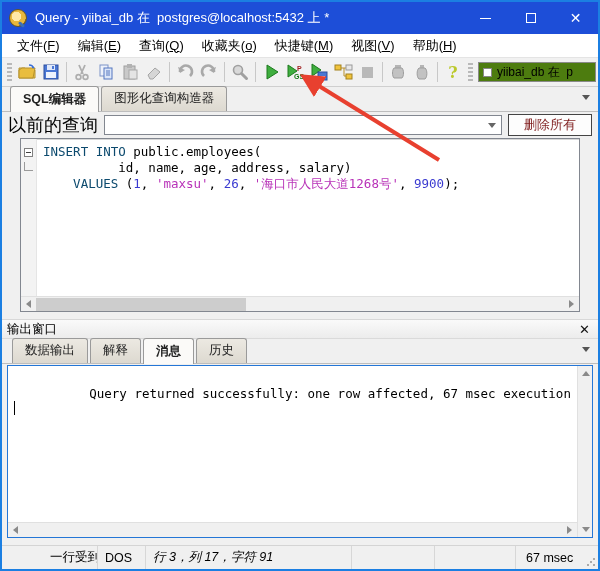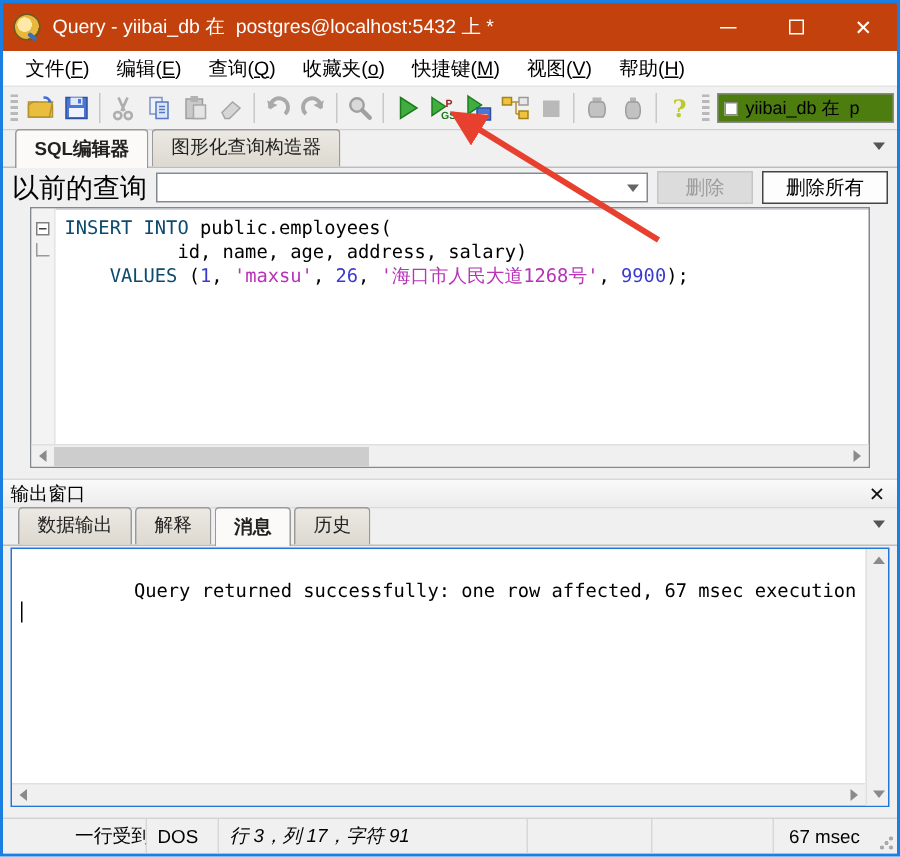--- a/index.html
+++ b/index.html
@@ -3,21 +3,21 @@
 <meta charset="utf-8">
 <style>
   * { margin:0; padding:0; box-sizing:border-box; }
   html,body { width:600px; height:571px; }
   body { font-family:"Liberation Sans", sans-serif; font-size:13px; color:#000; }
 
   .window { position:relative; width:600px; height:571px; border:2px solid #1b7fe2;
             background:#f0f0f0; display:flex; flex-direction:column; overflow:hidden; }
 
   
-  .titlebar { height:32px; background:#c2410c; color:#fff; display:flex; align-items:center; flex:0 0 auto; }
+  .titlebar { height:32px; background:#1d4ed8; color:#fff; display:flex; align-items:center; flex:0 0 auto; }
   .app-icon { width:18px; height:18px; margin:0 8px 0 7px; border-radius:50%;
               background:radial-gradient(circle at 40% 40%, #ffe9a8 0 35%, #e8b73c 36% 70%, #8a6a1e 71%);
               border:1px solid #6b5a20; position:relative; }
   .app-icon::after { content:""; position:absolute; right:1px; bottom:0; width:7px; height:3px;
                      background:#3a6fb8; transform:rotate(40deg); border-radius:2px; }
   .title-text { flex:1; font-size:13px; white-space:pre; overflow:hidden; }
   .cap-btn { width:45px; height:32px; display:flex; align-items:center; justify-content:center; color:#fff; }
   .glyph-min { width:11px; height:1px; background:#fff; display:block; }
   .glyph-max { width:10px; height:10px; border:1px solid #fff; display:block; }
   .glyph-close { font-size:14px; line-height:1; }
@@ -52,21 +52,21 @@
                border-left:4px solid transparent; border-right:4px solid transparent; border-top:5px solid #555; }
 
   
   .prevrow { height:26px; display:flex; align-items:center; padding:2px 6px; gap:6px; flex:0 0 auto; }
   .prev-label { white-space:nowrap; font-size:18px; }
   .prev-combo { flex:1; height:20px; background:#fff; border:1px solid #828790; position:relative; }
   .prev-combo .caret { position:absolute; right:5px; top:7px; width:0; height:0;
                        border-left:4px solid transparent; border-right:4px solid transparent; border-top:5px solid #666; }
   .btn { height:22px; font-size:13px; display:flex; align-items:center; justify-content:center; }
   .btn-disabled { width:64px; background:#dcdcdc; border:1px solid #c6c6c6; color:#9d9d9d; }
-  .btn-normal { width:84px; background:#fdfdfd; border:1px solid #444; color:#000000; }
+  .btn-normal { width:84px; background:#fdfdfd; border:1px solid #444; color:#7f1d1d; }
 
   
   .editor-wrap { padding:0 18px; flex:0 0 auto; }
   .editor-box { height:174px; border:1px solid #828790; box-shadow:inset 1px 1px 0 #d7d7d7;
                 background:#fff; display:flex; flex-direction:column; }
   .editor-body { flex:1; display:flex; overflow:hidden; font-family:"DejaVu Sans Mono", monospace;
                  font-size:12.5px; line-height:16px; }
   .fold-col { width:16px; background:#f3f3f3; border-right:1px solid #e5e5e5; padding-top:5px; flex:0 0 auto; }
   .fold-cell { height:16px; display:flex; align-items:center; justify-content:center; }
   .fold-minus { width:9px; height:9px; border:1px solid #808080; position:relative; background:#fff; }
@@ -279,21 +279,20 @@
     <span class="tab active">SQL编辑器</span>
       <span class="tab">图形化查询构造器</span>
       <span class="tab-caret"></span>
   </div>
 
   <div class="prevrow">
     <span class="prev-label">以前的查询</span>
     <span class="prev-combo">
       <span class="caret"></span>
     </span>
-    <span class="btn btn-disabled">删除</span>
     <span class="btn btn-normal">删除所有</span>
   </div>
 
   <div class="editor-wrap">
     <div class="editor-box">
       <div class="editor-body">
         <div class="fold-col" id="fold-col">
             <div class="fold-cell">
               <span class="fold-minus"></span>
             </div>

